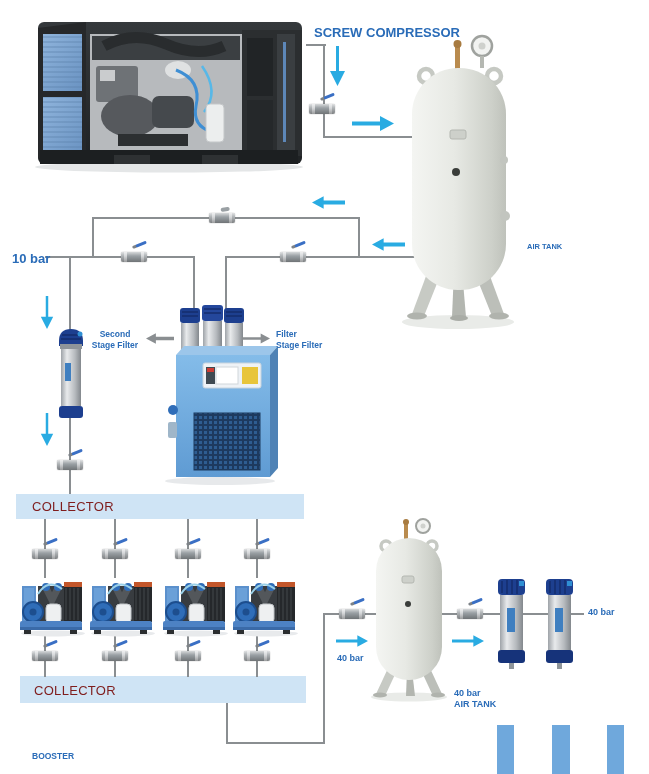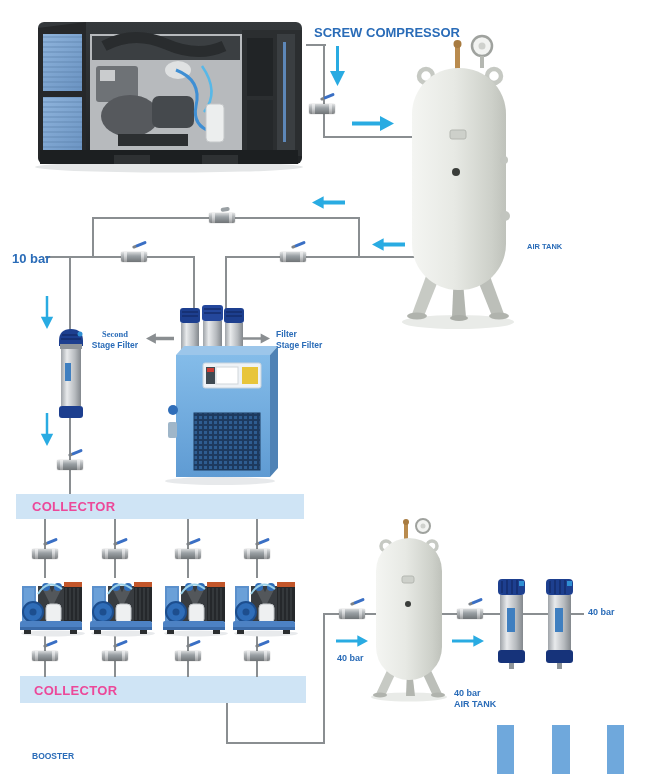--- a/index.html
+++ b/index.html
@@ -13,21 +13,21 @@
       linear-gradient(180deg,rgba(255,255,255,.6),rgba(255,255,255,0) 40%,rgba(0,0,0,.28)),
       linear-gradient(90deg,#aeb2b5 0 3px,#d6d8da 3px 6px,#995 0,#9aa0a4 6px 20px,#d6d8da 20px 23px,#aeb2b5 23px);
     box-shadow:0 0 1px rgba(60,64,68,.7);}
   .valve::before{content:"";position:absolute;left:12px;top:-6px;width:15px;height:3px;border-radius:2px;
     background:linear-gradient(90deg,#7d8287 0 4px,#3a6fc4 4px);
     transform:rotate(-22deg);transform-origin:0 100%;}
   .valve.gray::before{width:9px;height:4px;top:-5px;background:#9aa0a4;transform:rotate(-8deg);}
   .lbl{position:absolute;z-index:4;color:#2a6cb8;font-weight:bold;white-space:nowrap;}
   .lbl2{line-height:10.5px;white-space:normal;}
   .coll-bar{position:absolute;z-index:0;background:#cfe4f5;}
-  .coll-lbl{position:absolute;z-index:4;color:#ec4899;font-weight:bold;font-size:13px;letter-spacing:.3px;}
+  .coll-lbl{position:absolute;z-index:4;color:#7f1d1d;font-weight:normal;font-size:13px;letter-spacing:.3px;}
   .bbar{position:absolute;z-index:2;background:#6fa8dc;}
 </style>
 </head>
 <body>
 
 <div id="stage">
 
   <div class="pipe" style="left:306px;top:44px;width:20px;height:2px;"></div>
   <div class="pipe" style="left:323px;top:44px;width:2px;height:94px;"></div>
   <div class="pipe" style="left:323px;top:136px;width:96px;height:2px;"></div>
@@ -366,21 +366,21 @@
     </svg>
   <svg class="arrow" style="left:242px;top:333px;" width="28" height="11" viewBox="0 0 42 15">
     <path d="M0 5.5 h28 V0 l14 7.5 L28 15 v-5.5 H0 z" fill="#8a8e91"></path>
     </svg>
 
   <span class="lbl" style="left:314px;top:25px;font-size:13px;">SCREW COMPRESSOR</span>
   <span class="lbl" style="left:527px;top:242px;font-size:7.5px;">AIR TANK</span>
   <span class="lbl" style="left:12px;top:251px;font-size:13px;">10 bar</span>
 
   <div class="lbl lbl2" style="left:86px;top:329px;width:58px;font-size:8.5px;text-align:center;">
-    <span style="display:block;font-family:Liberation Serif, serif;">Second</span>
+    <span style="display:block;">Second</span>
     <span style="display:block;">Stage Filter</span>
   </div>
   <div class="lbl lbl2" style="left:276px;top:329px;width:52px;font-size:8.5px;text-align:left;">
     <span style="display:block;">Filter</span>
     <span style="display:block;">Stage Filter</span>
   </div>
 
   <span class="coll-lbl" style="left:32px;top:499px;">COLLECTOR</span>
   <span class="coll-lbl" style="left:34px;top:683px;">COLLECTOR</span>
 

